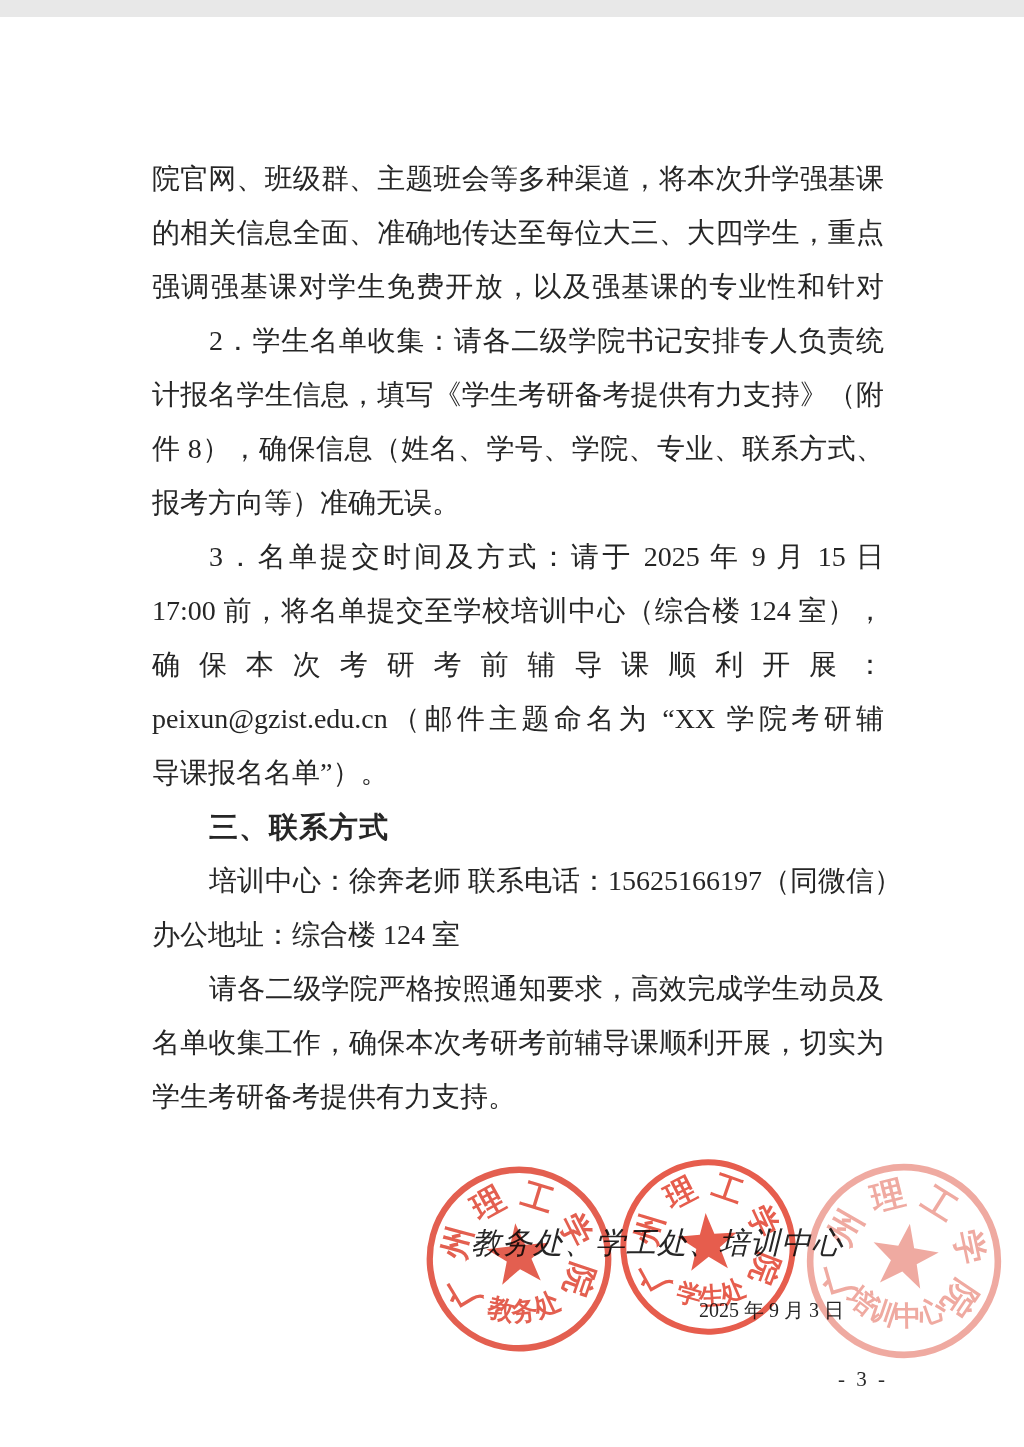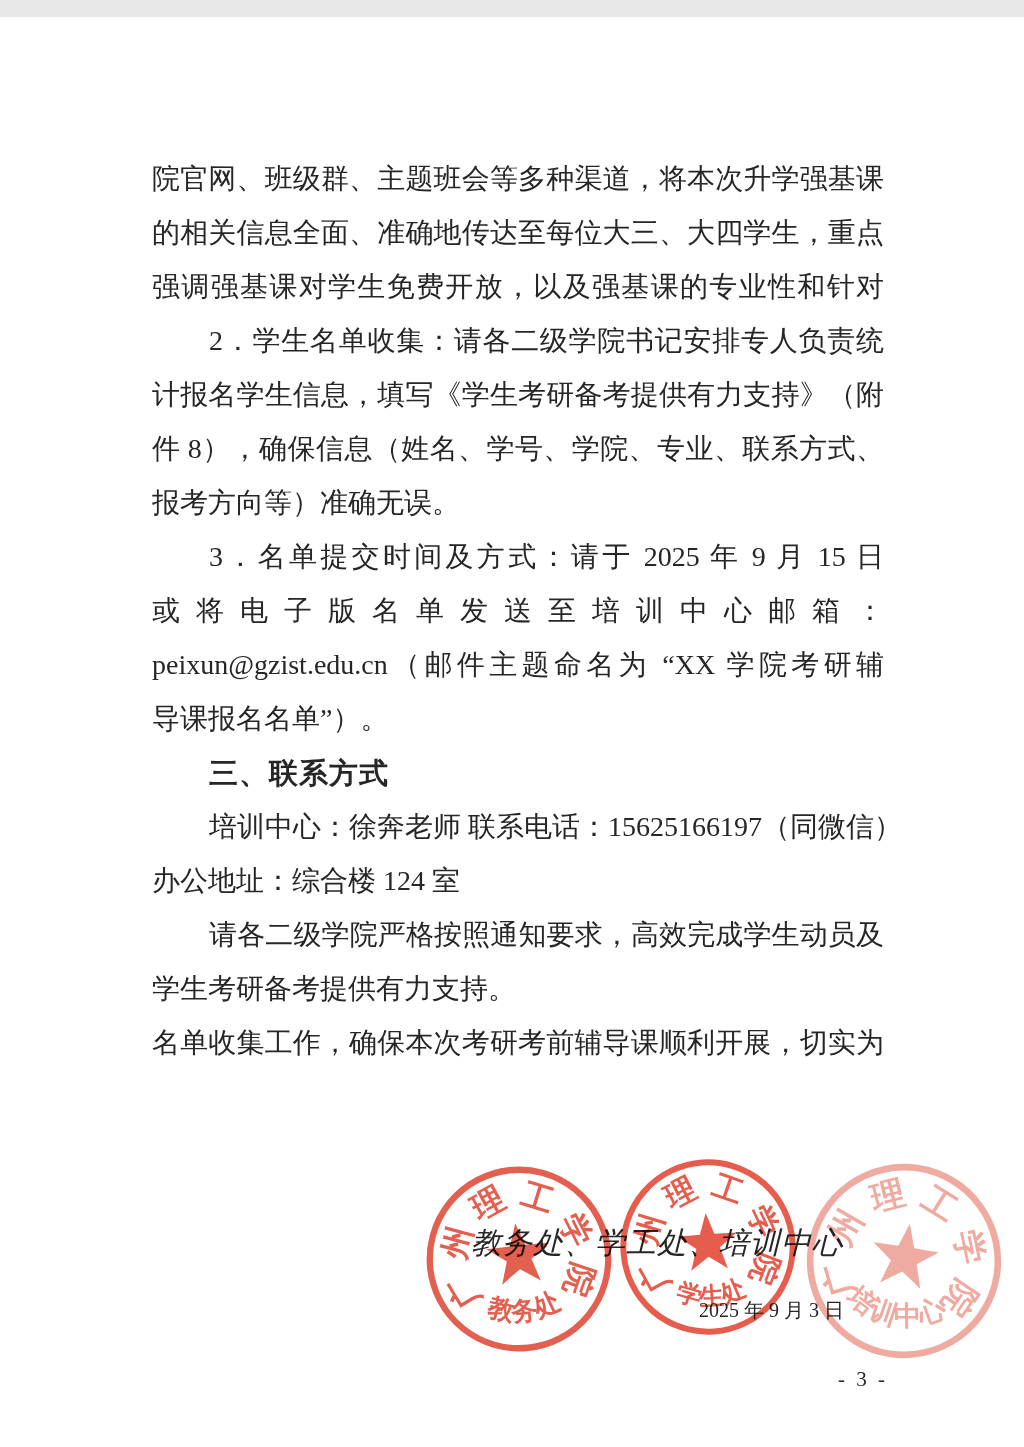--- a/index.html
+++ b/index.html
@@ -76,29 +76,30 @@
 
   <div class="text-body">
       <div class="line j">院官网、班级群、主题班会等多种渠道，将本次升学强基课</div>
       <div class="line j">的相关信息全面、准确地传达至每位大三、大四学生，重点</div>
       <div class="line j">强调强基课对学生免费开放，以及强基课的专业性和针对</div>
       <div class="line j ind">2．学生名单收集：请各二级学院书记安排专人负责统</div>
       <div class="line j">计报名学生信息，填写《学生考研备考提供有力支持》（附</div>
       <div class="line j">件 8），确保信息（姓名、学号、学院、专业、联系方式、</div>
       <div class="line">报考方向等）准确无误。</div>
       <div class="line j ind">3．名单提交时间及方式：请于 2025 年 9 月 15 日</div>
-      <div class="line j">或将电子版名单发送至培训中心邮箱：</div>
+      <div class="line j">17:00 前，将名单提交至学校培训中心（综合楼 124 室），</div>
+      <div class="line j">确保本次考研考前辅导课顺利开展：</div>
       <div class="line j">peixun@gzist.edu.cn（邮件主题命名为 “XX 学院考研辅</div>
       <div class="line">导课报名名单”）。</div>
       <div class="line ind heading">三、联系方式</div>
       <div class="line ind">培训中心：徐奔老师 联系电话：15625166197（同微信）</div>
       <div class="line">办公地址：综合楼 124 室</div>
       <div class="line j ind">请各二级学院严格按照通知要求，高效完成学生动员及</div>
+      <div class="line j">名单收集工作，确保本次考研考前辅导课顺利开展，切实为</div>
       <div class="line">学生考研备考提供有力支持。</div>
-      <div class="line j">名单收集工作，确保本次考研考前辅导课顺利开展，切实为</div>
     </div>
 
   <div class="sig-depts">教务处、学工处、培训中心</div>
 
   <div class="sig-date">2025 年 9 月 3 日</div>
 
   <div class="page-number">- 3 -</div>
 
   <div class="seal-layer">
       <div class="seal" style="left: 422px; top: 1145px; width: 194px; height: 194px; opacity: 0.88; color: rgb(223, 73, 55); transform: rotate(-6deg);">

